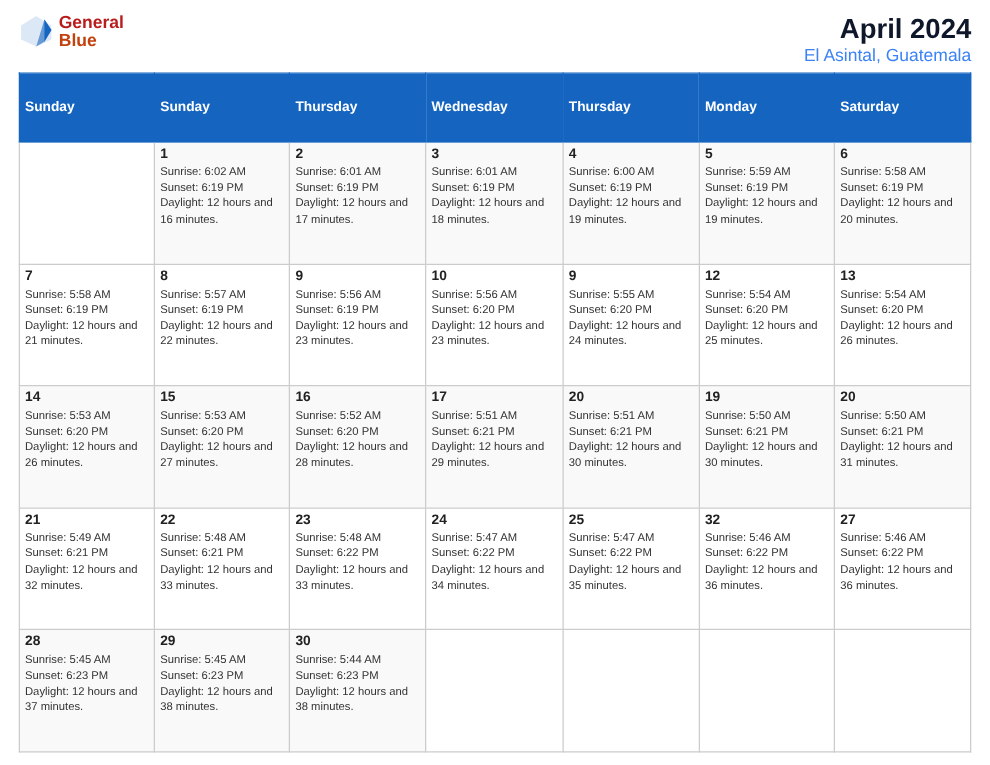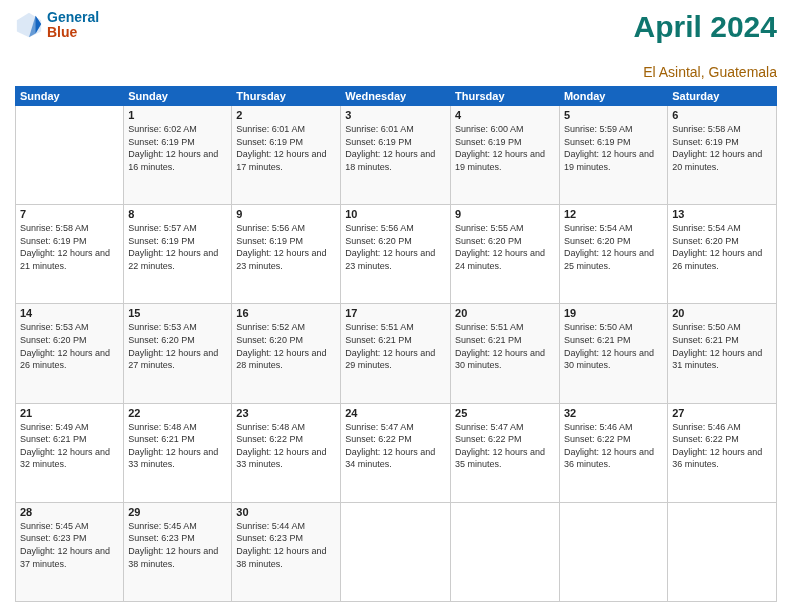--- a/index.html
+++ b/index.html
@@ -29,54 +29,53 @@
       gap: 4px;
     }
     .logo-text {
       display: flex;
       flex-direction: column;
       line-height: 1.1;
     }
     .logo-general {
       font-size: 14px;
       font-weight: bold;
-      color: #0369a1;
+      color: #b91c1c;
     }
     .logo-blue {
       font-size: 14px;
       font-weight: bold;
       color: #c2410c;
     }
     .logo-icon {
       width: 28px;
       height: 28px;
     }
     .title-area {
       text-align: right;
     }
     .title-month {
-      font-size: 30px;
-      font-weight: bold;
-      color: #0f766e;
+      font-size: 22px;
+      font-weight: bold;
+      color: #0f172a;
     }
     .title-location {
       font-size: 14px;
-      color: #a16207;
-      margin-top: 20px;
+      color: #3b82f6;
     }
     .calendar {
       width: 100%;
       border-collapse: collapse;
       flex: 1;
       font-size: 9.5px;
     }
     .calendar thead tr th {
       background-color: #1565c0;
       color: #fff;
-      padding: 3px 4px;
+      padding: 21px 4px;
       text-align: left;
       font-size: 11px;
       font-weight: bold;
       border: 1px solid #1565c0;
     }
     .calendar tbody tr td {
       border: 1px solid #ccc;
       vertical-align: top;
       padding: 3px 4px;
       width: 113px;

